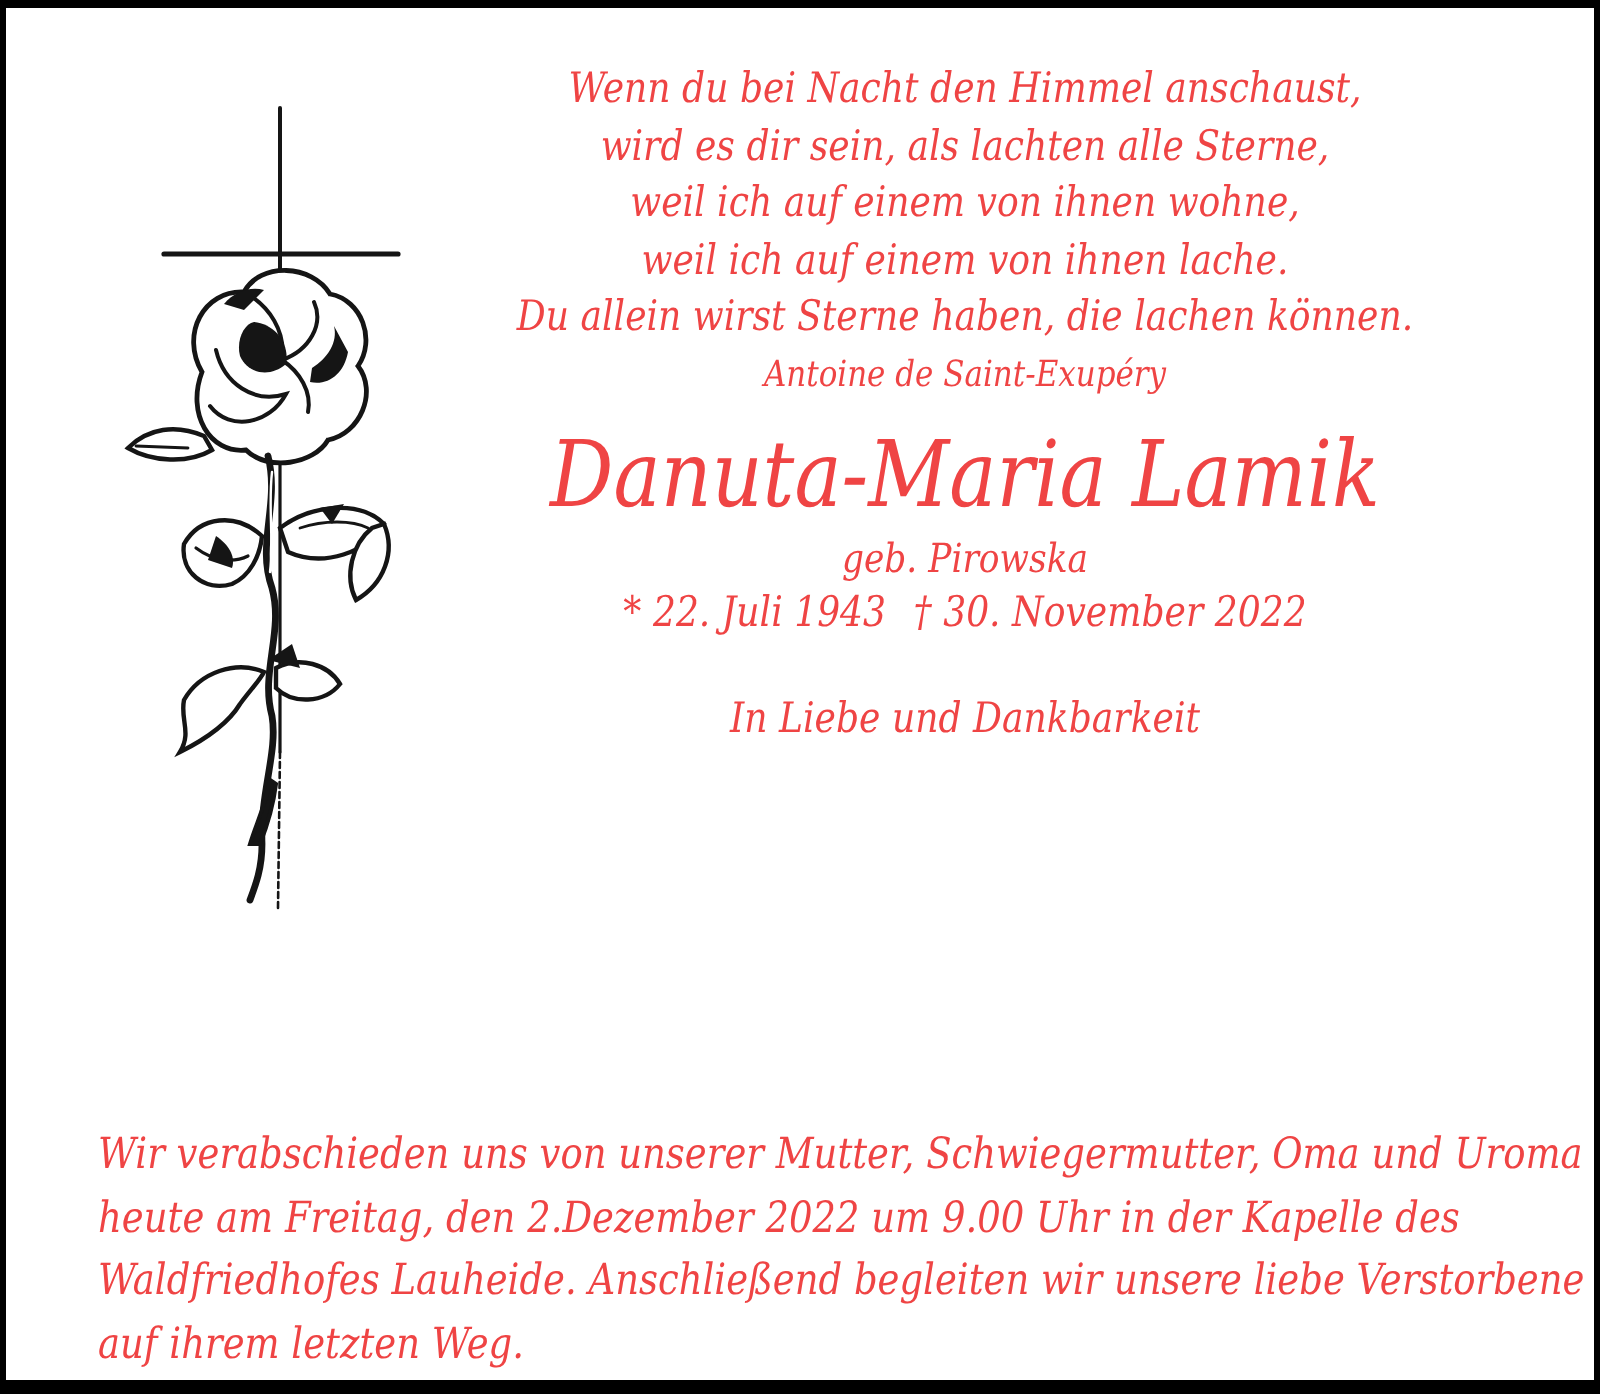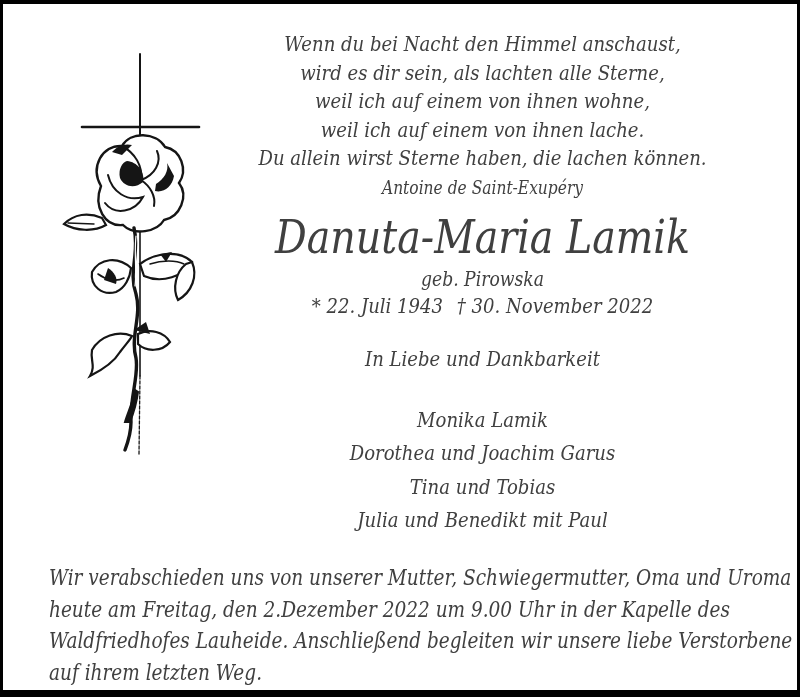--- a/index.html
+++ b/index.html
@@ -12,21 +12,21 @@
     width: 800px;
     height: 697px;
     box-sizing: border-box;
     background: #ffffff;
     border-style: solid;
     border-color: #000000;
     border-width: 4px 3px 7px 3px;
     overflow: hidden;
     font-family: "DejaVu Serif", "Liberation Serif", serif;
     font-style: italic;
-    color: #404040;
+    color: #ef4444;
   }
   .illustration {
     position: absolute;
     left: 35px;
     top: 20px;
     width: 205px;
     height: 432px;
   }
   .center-col {
     position: absolute;
@@ -149,26 +149,20 @@
     </div>
 
     <div class="line name">Danuta-Maria Lamik</div>
     <div class="line maiden">geb. Pirowska</div>
     <div class="line dates">
       <span>* 22. Juli 1943</span><span class="gap"></span><span>† 30. November 2022</span>
     </div>
 
     <div class="line tribute">In Liebe und Dankbarkeit</div>
 
-    <div class="family-block">
-      <div class="line family-line">Monika Lamik</div>
-      <div class="line family-line">Dorothea und Joachim Garus</div>
-      <div class="line family-line">Tina und Tobias</div>
-      <div class="line family-line">Julia und Benedikt mit Paul</div>
-    </div>
   </div>
 
   <div class="announcement">
     <div class="line">Wir verabschieden uns von unserer Mutter, Schwiegermutter, Oma und Uroma</div>
     <div class="line">heute am Freitag, den 2.Dezember 2022 um 9.00 Uhr in der Kapelle des</div>
     <div class="line">Waldfriedhofes Lauheide. Anschließend begleiten wir unsere liebe Verstorbene</div>
     <div class="line">auf ihrem letzten Weg.</div>
   </div>
 
 </div>

